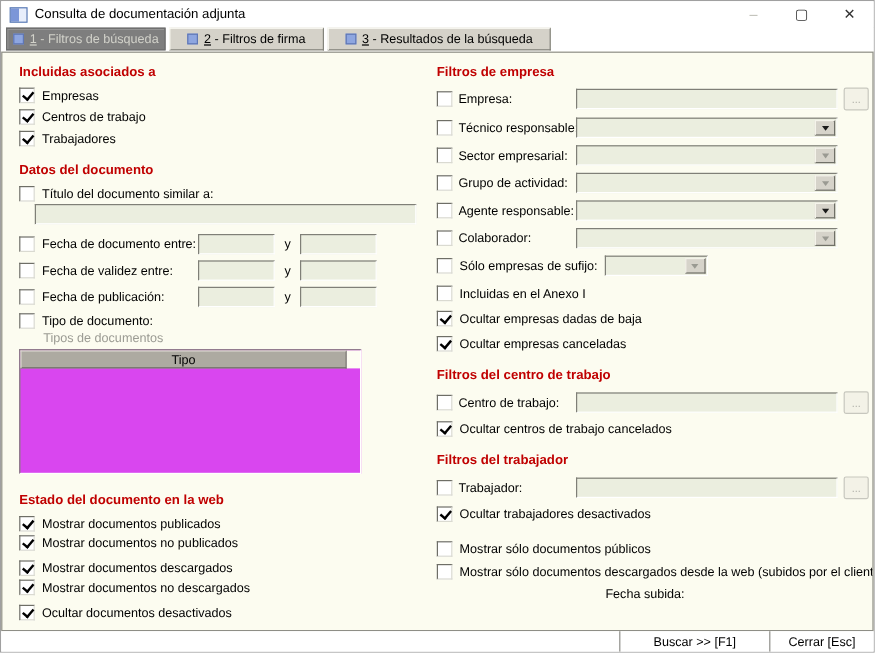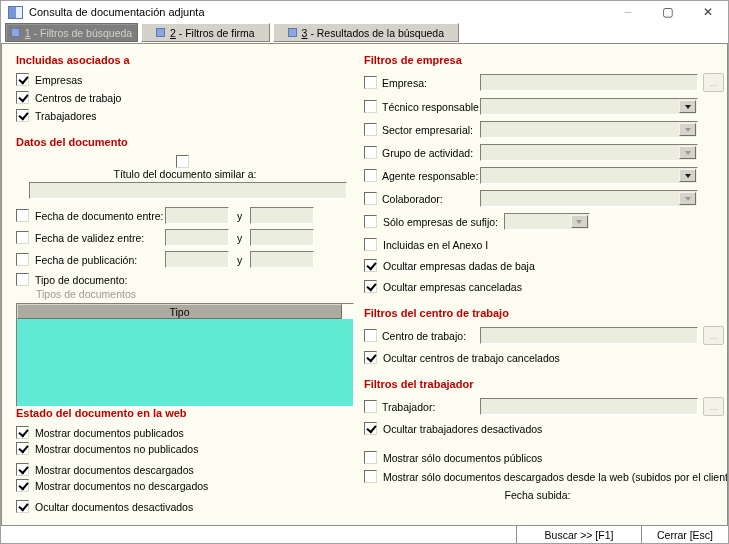--- a/index.html
+++ b/index.html
@@ -38,21 +38,21 @@
 
   .field{box-sizing:border-box;background:#ebeedf;border:1px solid;border-color:#7f7f77 #ffffff #ffffff #7f7f77;height:17px;font-family:"Liberation Sans",sans-serif;font-size:10.5px;padding:0 3px;}
   input.field{outline:none;}
   .w-full{width:318px;margin:2px 0 8px 13px;display:block;}
   .w-date{width:64px;flex:0 0 64px;}
   .ysep{margin:0 8px;flex:0 0 auto;}
 
   .date-lbl{width:130px;flex:0 0 130px;}
 
   
-  .typelist{box-sizing:border-box;width:338px;height:104px;background:#5eead4;border:1px solid;border-color:#7f7f77 #ffffff #ffffff #7f7f77;margin-top:2px;margin-bottom:0;}
+  .typelist{box-sizing:border-box;width:285px;height:104px;background:#d946ef;border:1px solid;border-color:#7f7f77 #ffffff #ffffff #7f7f77;margin-top:2px;margin-bottom:16px;}
   .tl-head{display:flex;height:15px;}
   .tl-hcell{flex:1;background:#adaaa1;border:1px solid;border-color:#d9d6cd #6f6f67 #6f6f67 #d9d6cd;display:flex;align-items:center;justify-content:center;font-size:10.5px;}
   .tl-hpad{width:11px;background:#fdfdf2;}
 
   
   .rrow{display:flex;align-items:center;margin-bottom:6px;}
   .rlbl{width:98px;flex:0 0 98px;margin-left:5px;white-space:nowrap;overflow:hidden;}
   .combo{box-sizing:border-box;position:relative;width:218px;flex:0 0 218px;height:17px;background:#ebeedf;border:1px solid;border-color:#7f7f77 #ffffff #ffffff #7f7f77;}
   .combo .abtn{position:absolute;right:1px;top:1px;bottom:1px;width:15px;background:#d6d3ca;border:1px solid;border-color:#f4f3ea #6f6f67 #6f6f67 #f4f3ea;display:flex;align-items:center;justify-content:center;}
   .tri{width:0;height:0;border-left:3px solid transparent;border-right:3px solid transparent;border-top:4px solid #1a1a1a;}
@@ -113,21 +113,21 @@
         <span class="cb on"></span>
         <span class="lbl">Centros de trabajo</span>
       </div>
       <div class="row">
         <span class="cb on"></span>
         <span class="lbl">Trabajadores</span>
       </div>
 
       <div class="sec-h mt">Datos del documento</div>
 
-      <div class="row" style="margin-bottom:2px;flex-direction:column;">
+      <div class="row" style="margin-bottom:2px;">
         <span class="cb"></span>
         <span class="lbl">Título del documento similar a:</span>
       </div>
       <input class="field w-full" value="" style="">
 
       <div class="row">
         <span class="cb"></span>
         <span class="lbl date-lbl">Fecha de documento entre:</span>
         <input class="field w-date" value="" style="">
         <span class="ysep">y</span>

